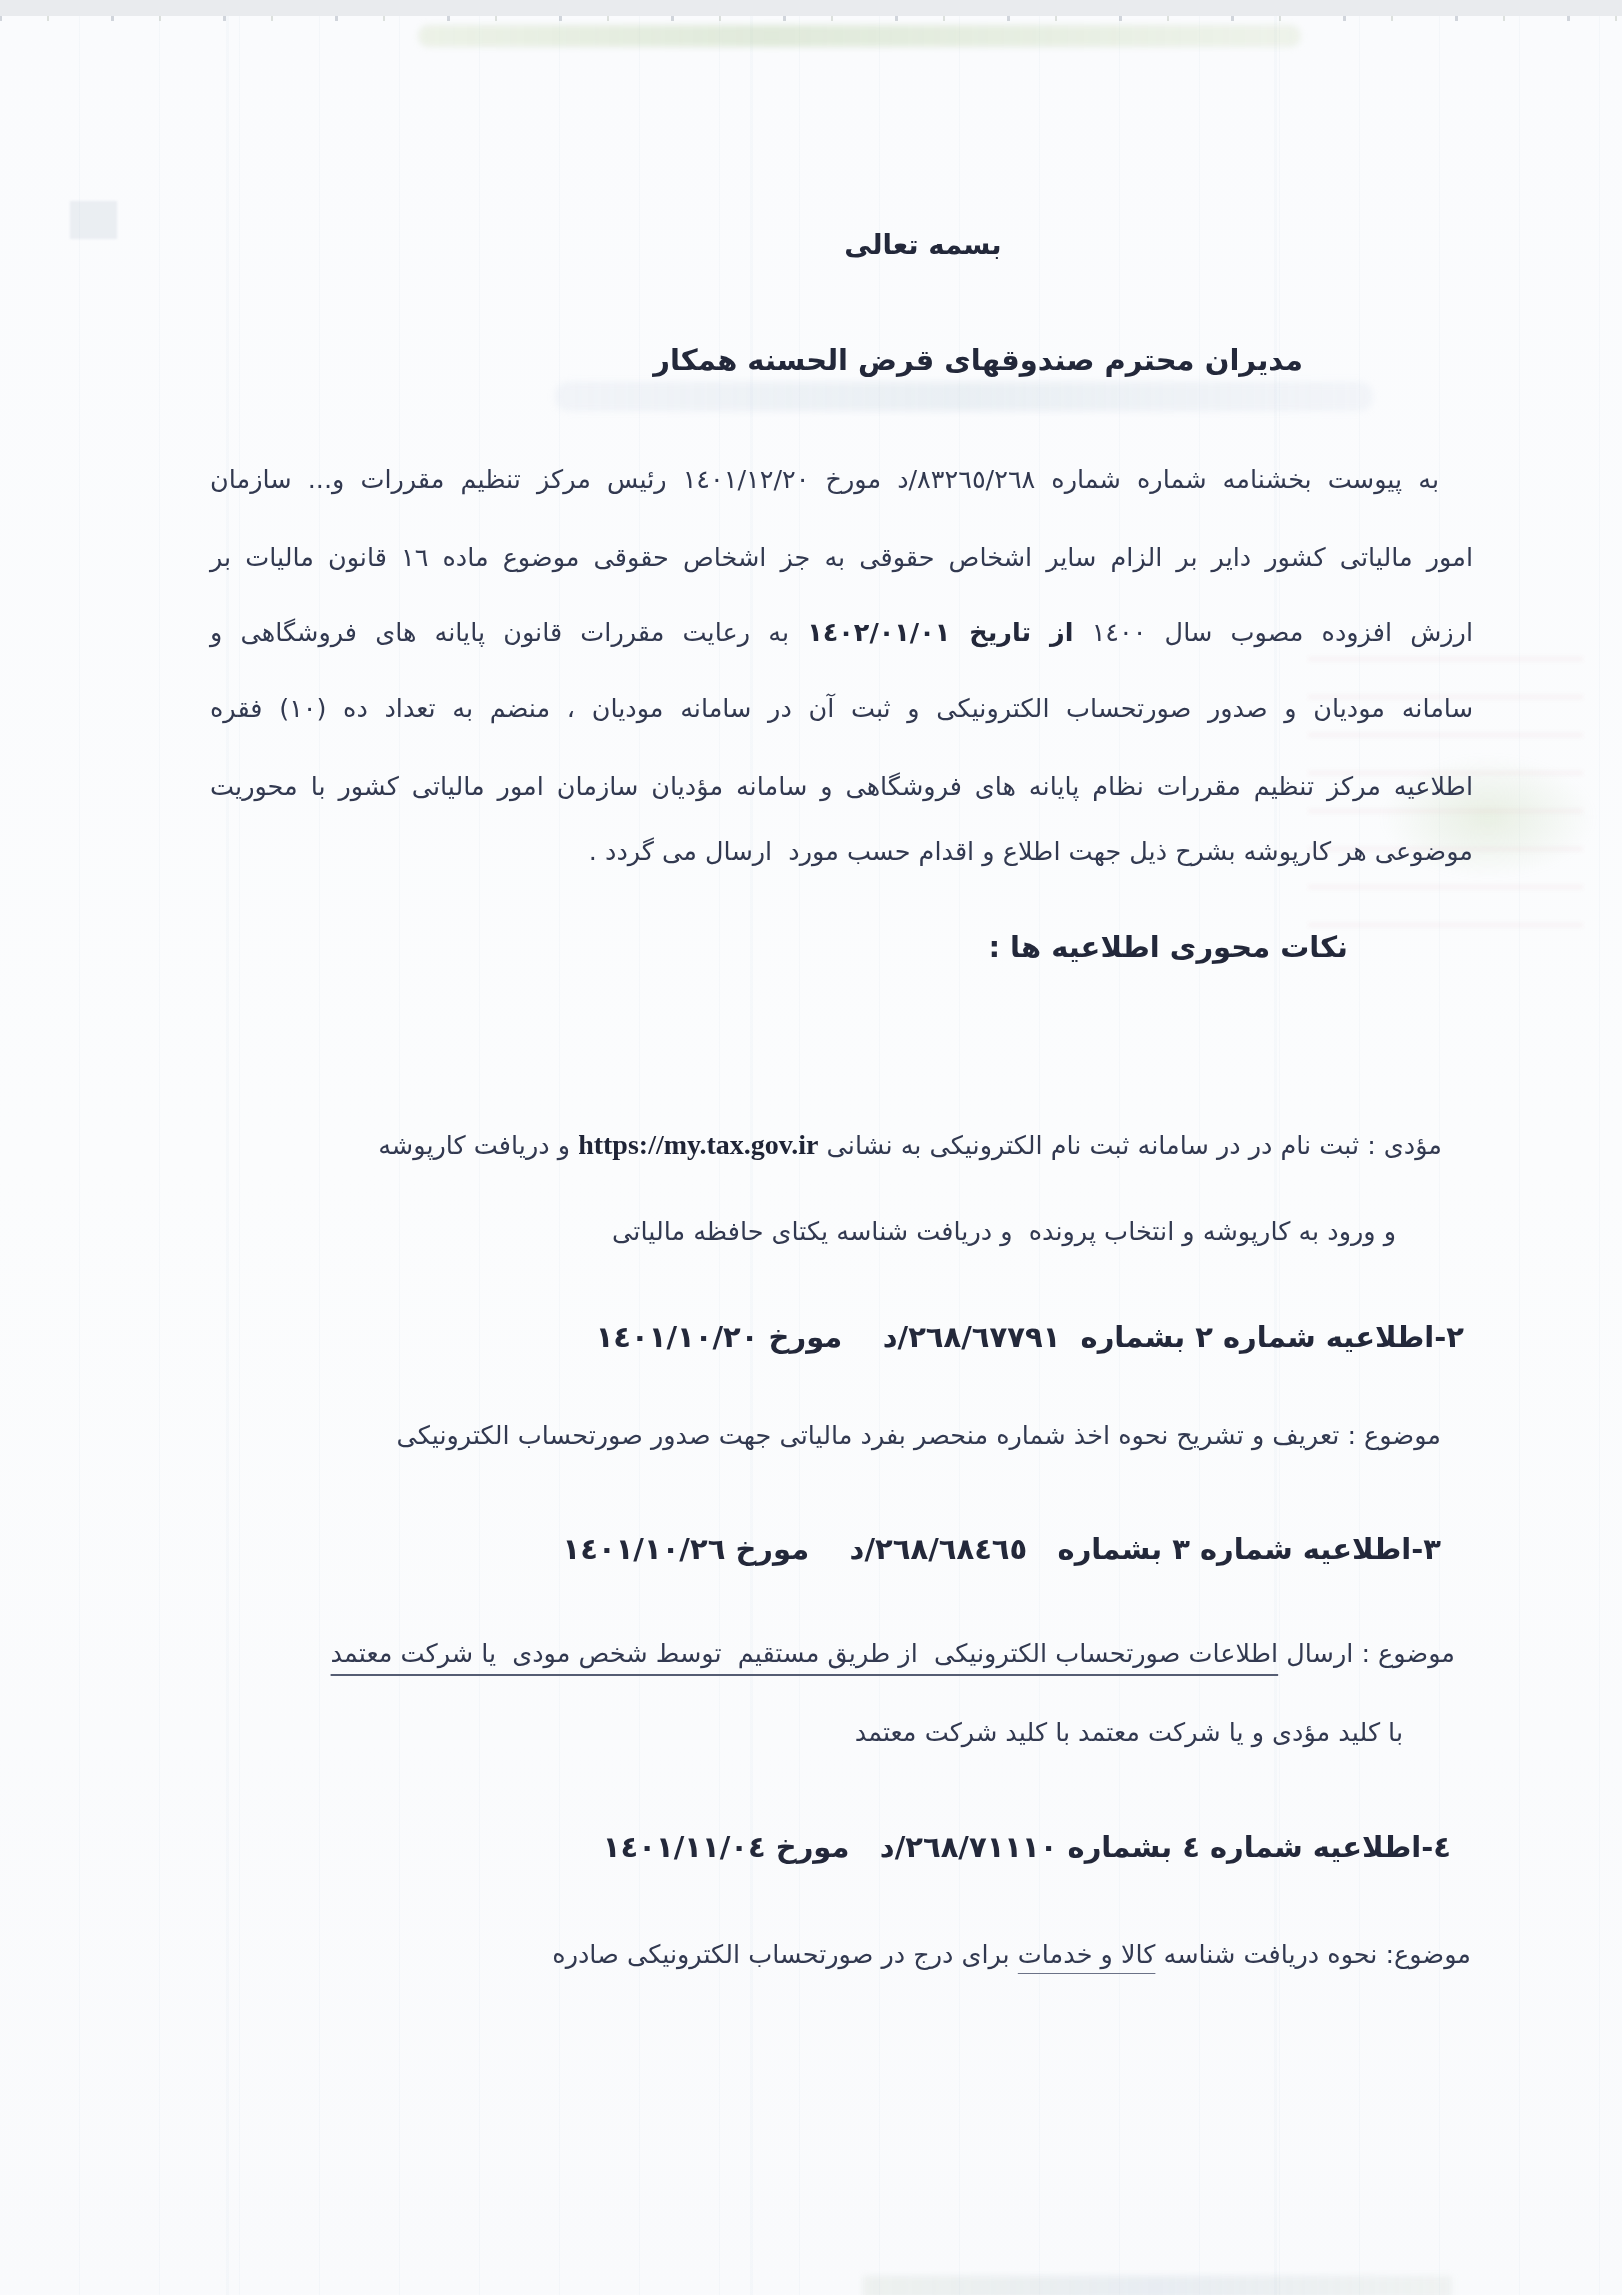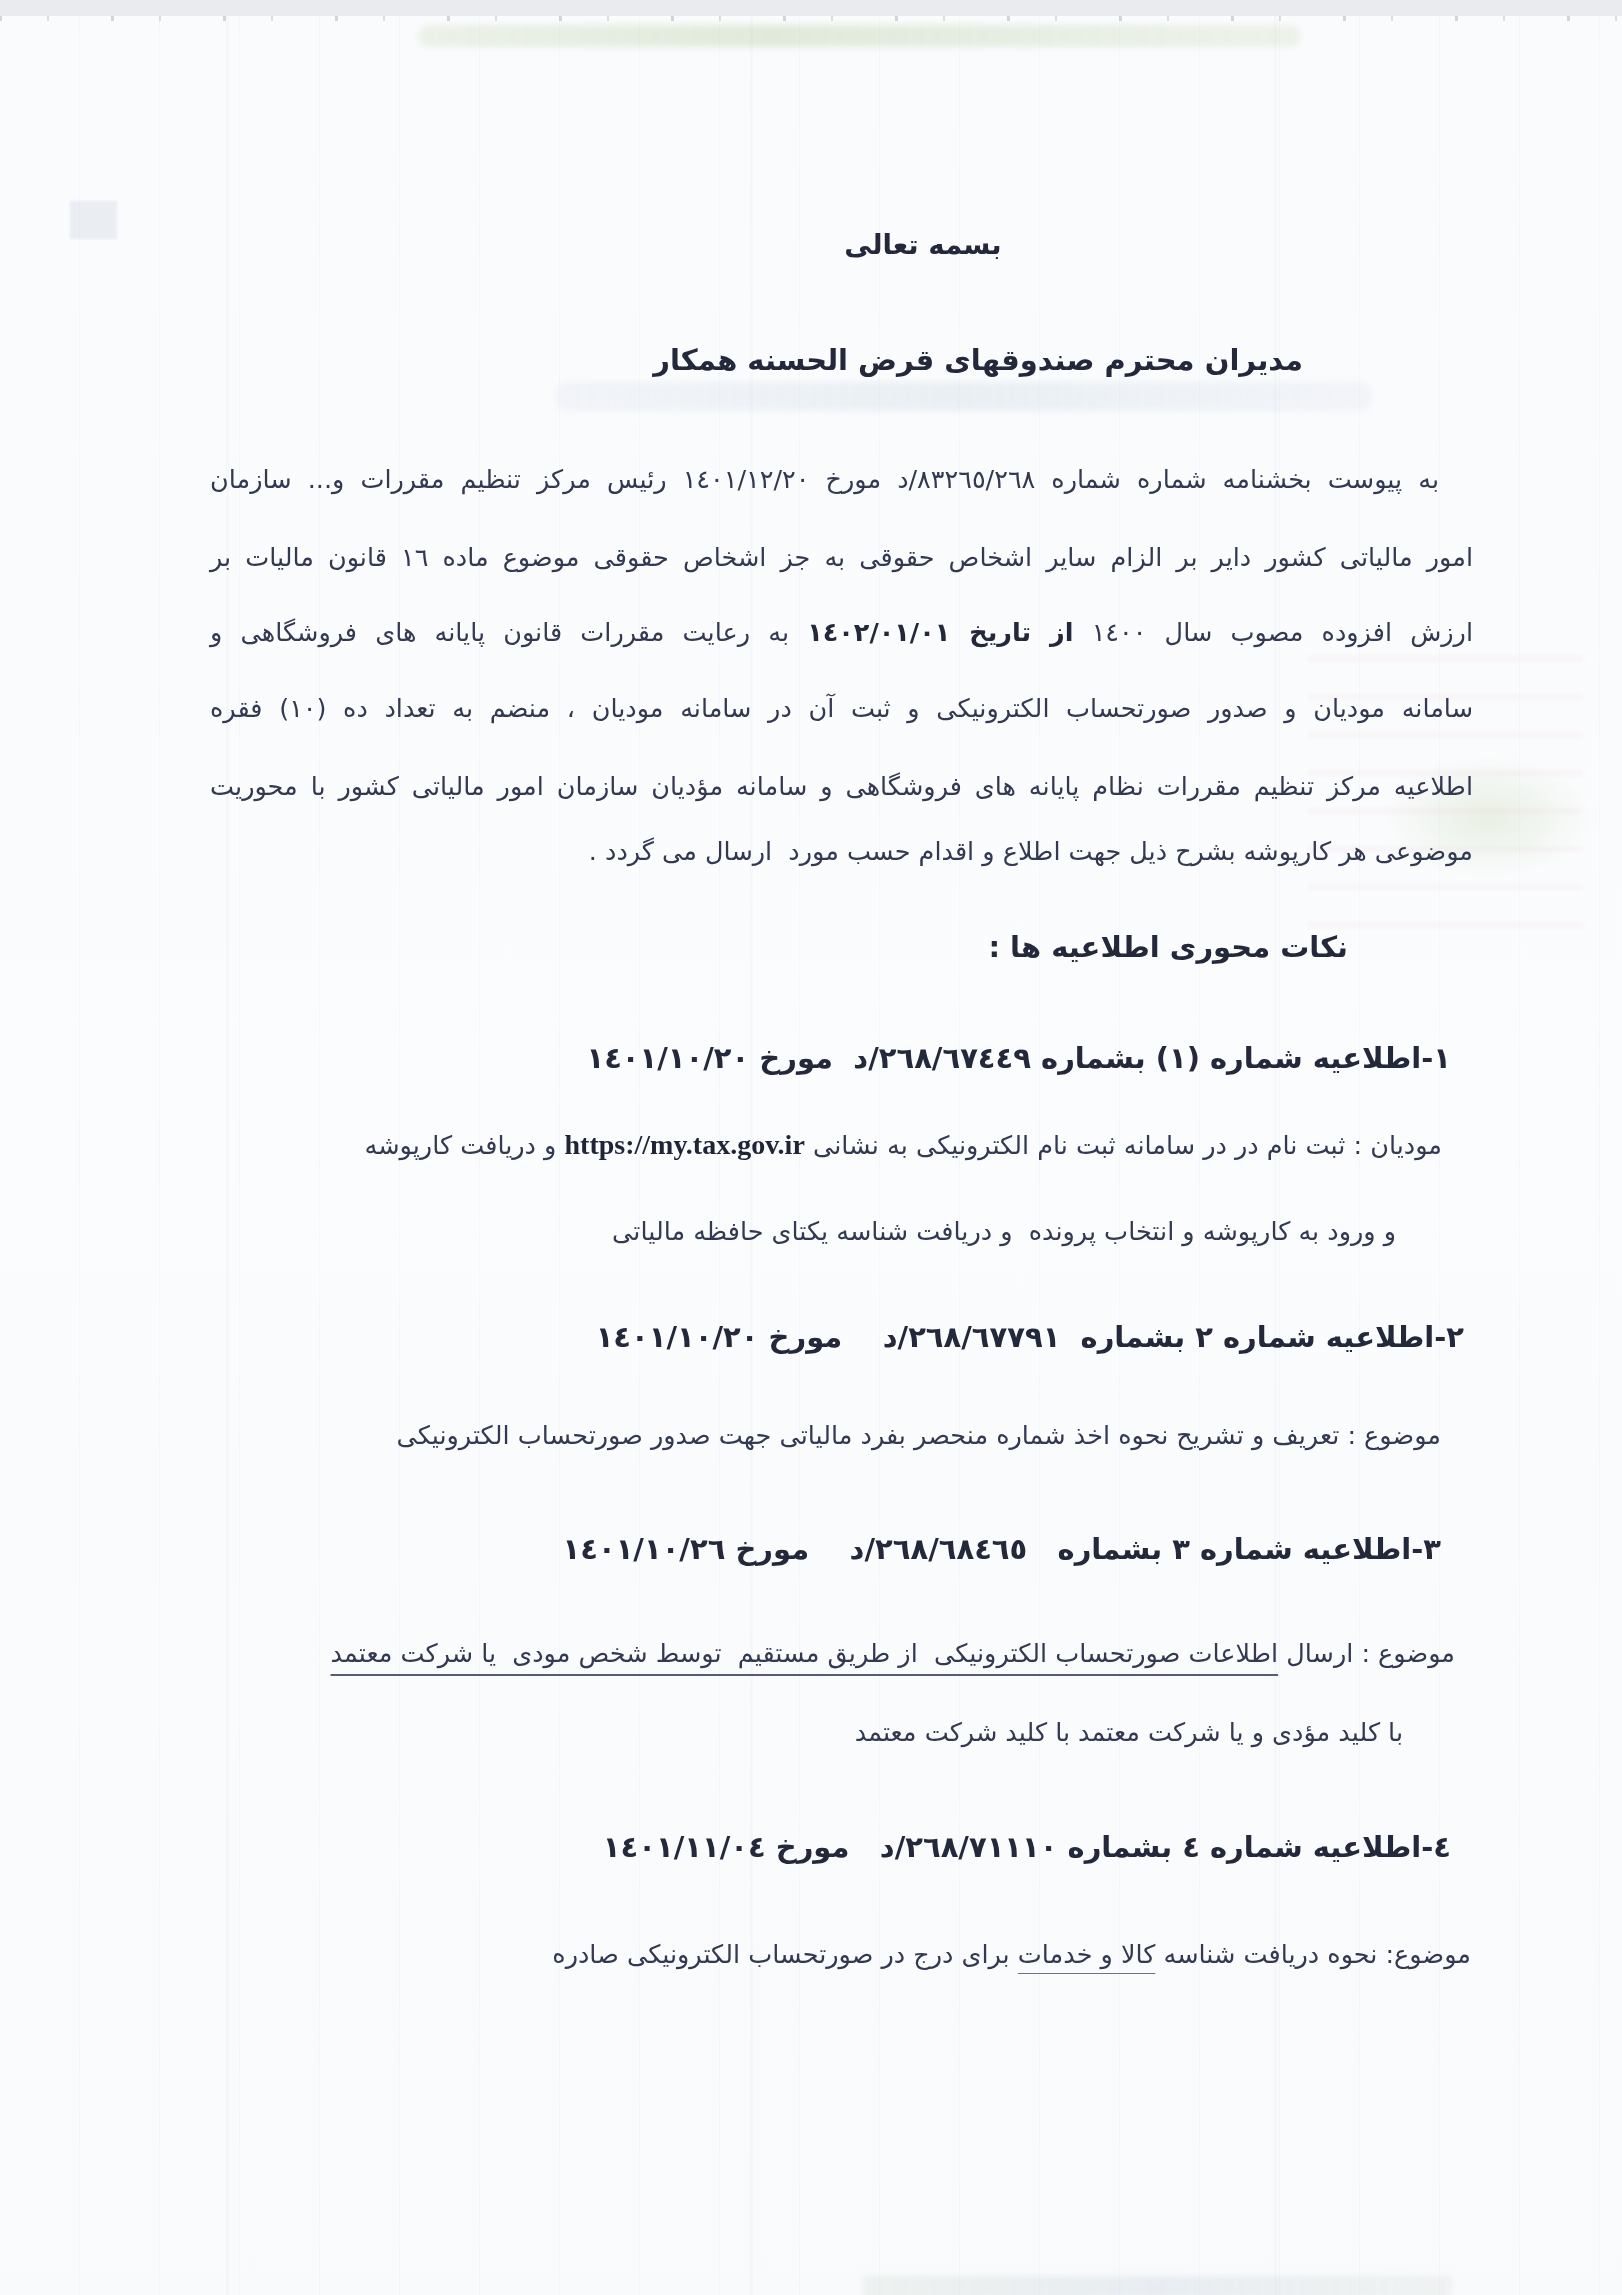--- a/index.html
+++ b/index.html
@@ -84,22 +84,21 @@
 
   <div id="l1" class="line just">به پیوست بخشنامه شماره شماره ٨٣٢٦٥/٢٦٨/د مورخ ١٤٠١/١٢/٢٠ رئیس مرکز تنظیم مقررات و... سازمان</div>
   <div id="l2" class="line just">امور مالیاتی کشور دایر بر الزام سایر اشخاص حقوقی به جز اشخاص حقوقی موضوع ماده ١٦ قانون مالیات بر</div>
   <div id="l3" class="line just"><span>ارزش افزوده مصوب سال ١٤٠٠ </span><span class="b">از تاریخ ١٤٠٢/٠١/٠١</span><span> به رعایت مقررات قانون پایانه های فروشگاهی و</span></div>
   <div id="l4" class="line just">سامانه مودیان و صدور صورتحساب الکترونیکی و ثبت آن در سامانه مودیان ، منضم به تعداد ده (١٠) فقره</div>
   <div id="l5" class="line just">اطلاعیه مرکز تنظیم مقررات نظام پایانه های فروشگاهی و سامانه مؤدیان سازمان امور مالیاتی کشور با محوریت</div>
   <div id="l6" class="line">موضوعی هر کارپوشه بشرح ذیل جهت اطلاع و اقدام حسب مورد  ارسال می گردد .</div>
 
   <div id="sectionTitle" class="line">نکات محوری اطلاعیه ها :</div>
 
-  <div id="n1h" class="notice-h">١-اطلاعیه شماره (١) بشماره ٢٦٨/٦٧٤٤٩/د  مورخ ١٤٠١/١٠/٢٠</div>
-  <div id="s1a" class="line"><span>مودیان : ثبت نام در در سامانه ثبت نام الکترونیکی به نشانی </span><span class="url" dir="ltr">https://my.tax.gov.ir</span><span> و دریافت کارپوشه</span></div>
+  <div id="s1a" class="line"><span>مؤدی : ثبت نام در در سامانه ثبت نام الکترونیکی به نشانی </span><span class="url" dir="ltr">https://my.tax.gov.ir</span><span> و دریافت کارپوشه</span></div>
   <div id="s1b" class="line">و ورود به کارپوشه و انتخاب پرونده  و دریافت شناسه یکتای حافظه مالیاتی</div>
 
   <div id="n2h" class="notice-h">٢-اطلاعیه شماره ٢ بشماره  ٢٦٨/٦٧٧٩١/د    مورخ ١٤٠١/١٠/٢٠</div>
   <div id="s2a" class="line">موضوع : تعریف و تشریح نحوه اخذ شماره منحصر بفرد مالیاتی جهت صدور صورتحساب الکترونیکی</div>
 
   <div id="n3h" class="notice-h">٣-اطلاعیه شماره ٣ بشماره   ٢٦٨/٦٨٤٦٥/د    مورخ ١٤٠١/١٠/٢٦</div>
   <div id="s3a" class="line"><span>موضوع : ارسال </span><span class="u">اطلاعات صورتحساب الکترونیکی  از طریق مستقیم  توسط شخص مودی  یا شرکت معتمد</span></div>
   <div id="s3b" class="line">با کلید مؤدی و یا شرکت معتمد با کلید شرکت معتمد</div>
 
   <div id="n4h" class="notice-h">٤-اطلاعیه شماره ٤ بشماره ٢٦٨/٧١١١٠/د   مورخ ١٤٠١/١١/٠٤</div>

